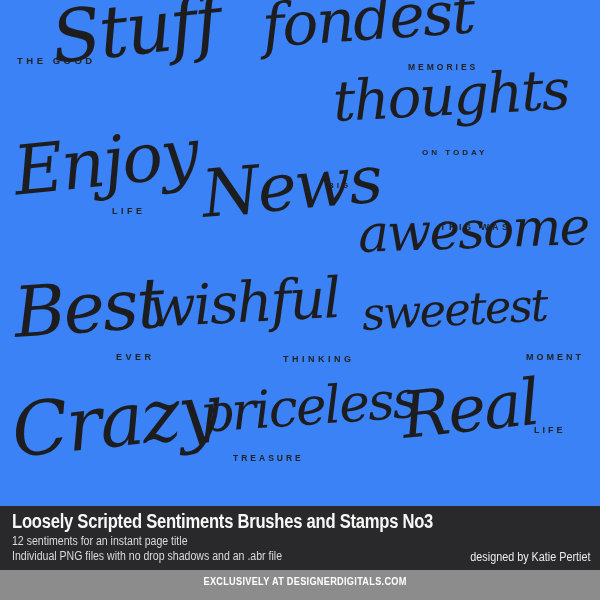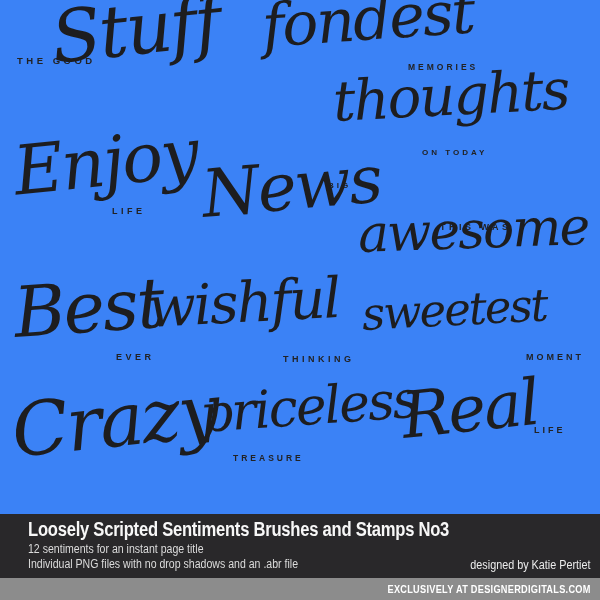--- a/index.html
+++ b/index.html
@@ -59,21 +59,21 @@
   
   .footer{
     position:absolute;left:0;bottom:0;width:600px;
   }
   .footer-main{
     position:relative;
     height:64px;
     background:#29282a;
     color:#f5f5f5;
     box-sizing:border-box;
-    padding:4px 0 0 28px;
+    padding:4px 0 0 12px;
   }
   .footer-title{
     margin:0;
     font-size:20px;
     font-weight:bold;
     letter-spacing:-0.3px;
     transform:scaleX(0.83);
     transform-origin:left center;
     white-space:nowrap;
     color:#f7f7f7;
@@ -90,23 +90,23 @@
     position:absolute;
     right:10px;
     bottom:6px;
     font-size:12px;
     color:#ececec;
     transform:scaleX(0.9);
     transform-origin:right center;
     white-space:nowrap;
   }
   .footer-strip{
-    height:22px;
+    height:30px;
     background:#8c8c8c;
-    text-align:right;
+    text-align:center;
     line-height:19px;
   }
   .footer-strip span{
     display:inline-block;
     padding-right:10px;
     font-size:10px;
     font-weight:bold;
     color:#ffffff;
     letter-spacing:0.3px;
     transform:scaleX(0.92);

